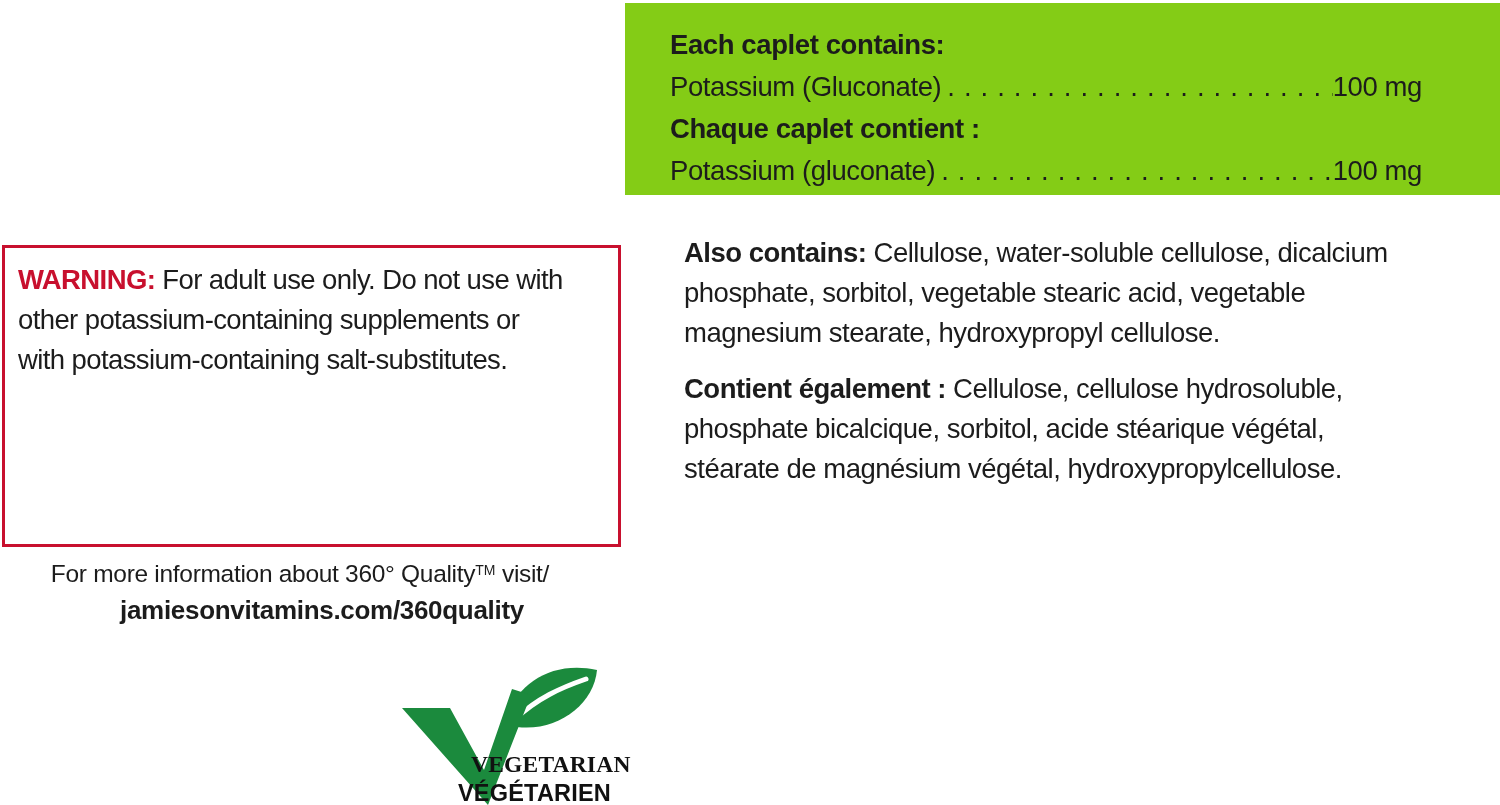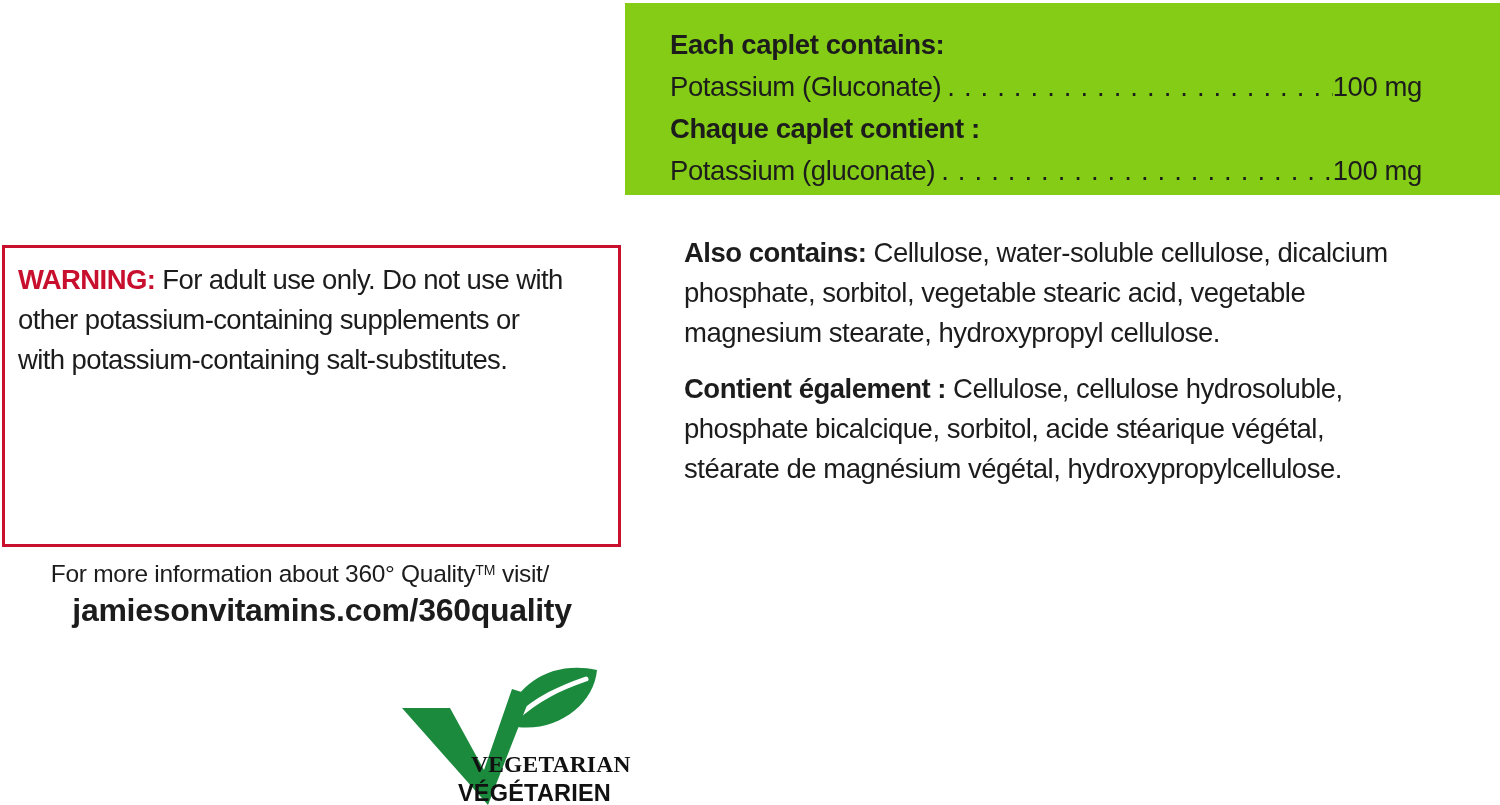--- a/index.html
+++ b/index.html
@@ -25,21 +25,21 @@
     font-size:27.5px;line-height:40px;letter-spacing:-0.6px;
   }
   .warning-box p{margin:0;}
   .warning-box p+p{margin-top:4px;}
   .red-label{color:var(--red);font-weight:bold;}
 
   .info-block{
     position:absolute;left:0;top:553px;width:600px;text-align:center;
     font-size:24.5px;line-height:34px;letter-spacing:-0.3px;
   }
-  .info-url{font-weight:bold;font-size:32px;margin-top:2px;padding-left:44px;}
+  .info-url{font-weight:bold;font-size:26px;margin-top:2px;padding-left:44px;}
   .sup{font-size:14px;vertical-align:7px;letter-spacing:0;}
 
   .veg-logo{position:absolute;left:400px;top:662px;}
   .veg-text{
     position:absolute;left:458px;top:750px;
     font-weight:bold;font-size:23.5px;line-height:29px;letter-spacing:0.2px;color:#111;
   }
   .veg-text .en{display:block;padding-left:13px;font-family:Liberation Serif, serif;}
   .veg-text .fr{display:block;}
 

